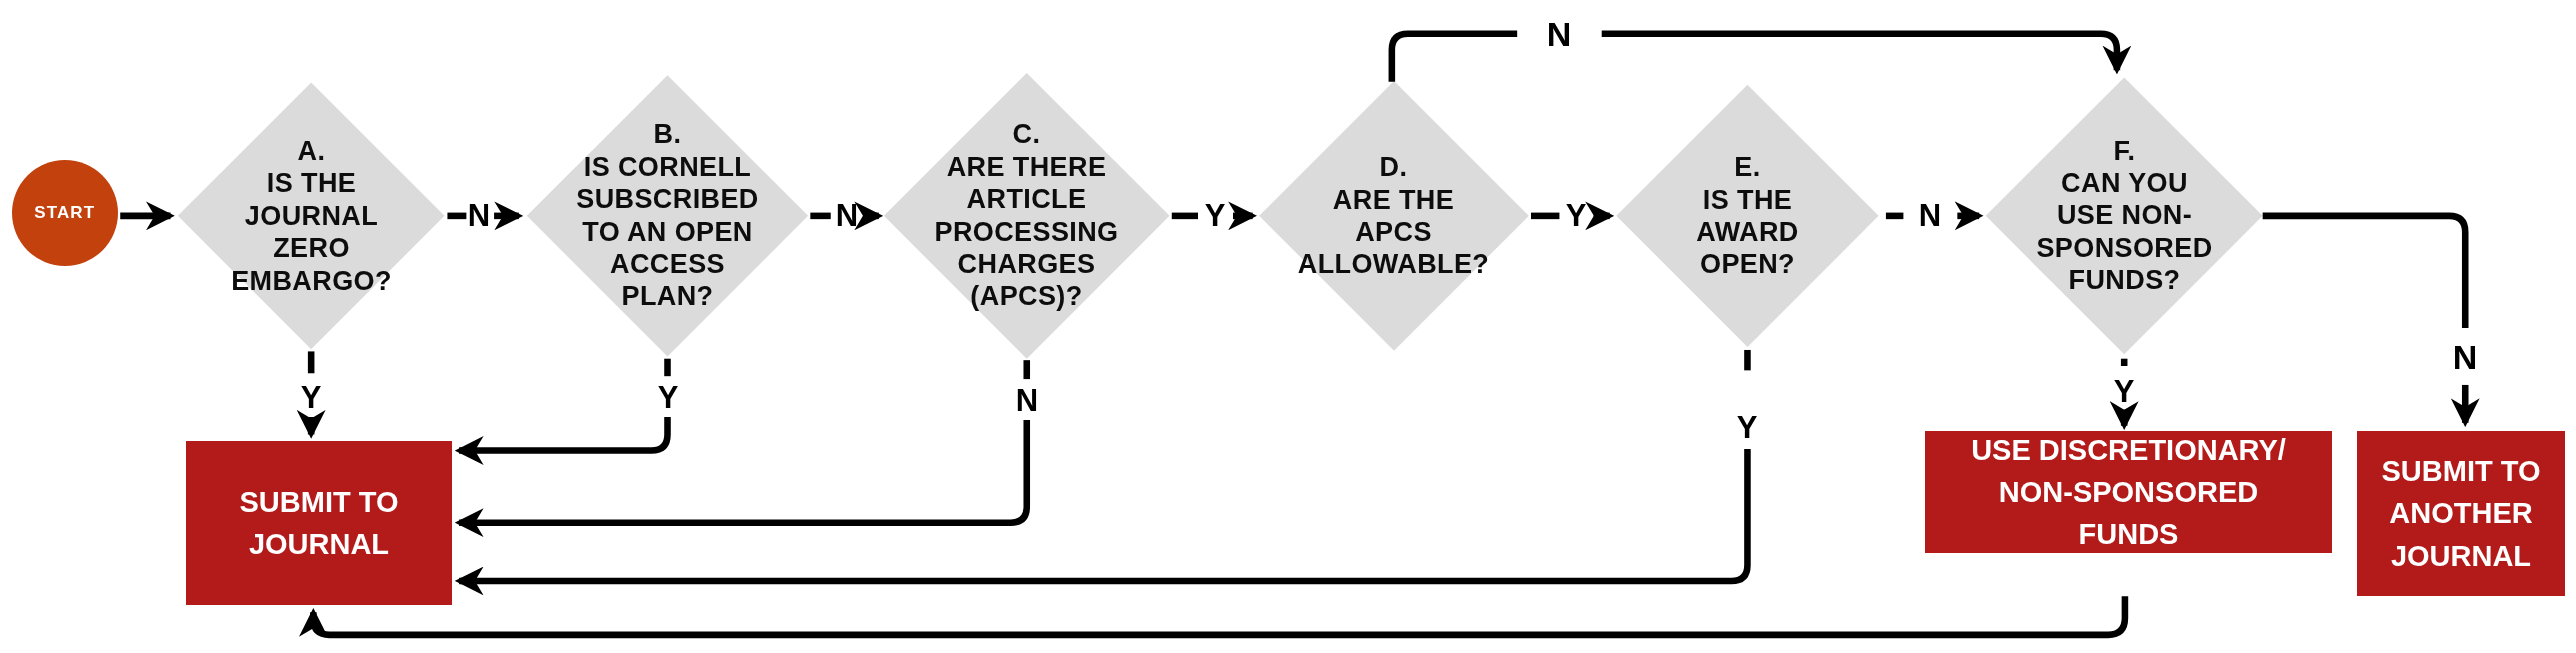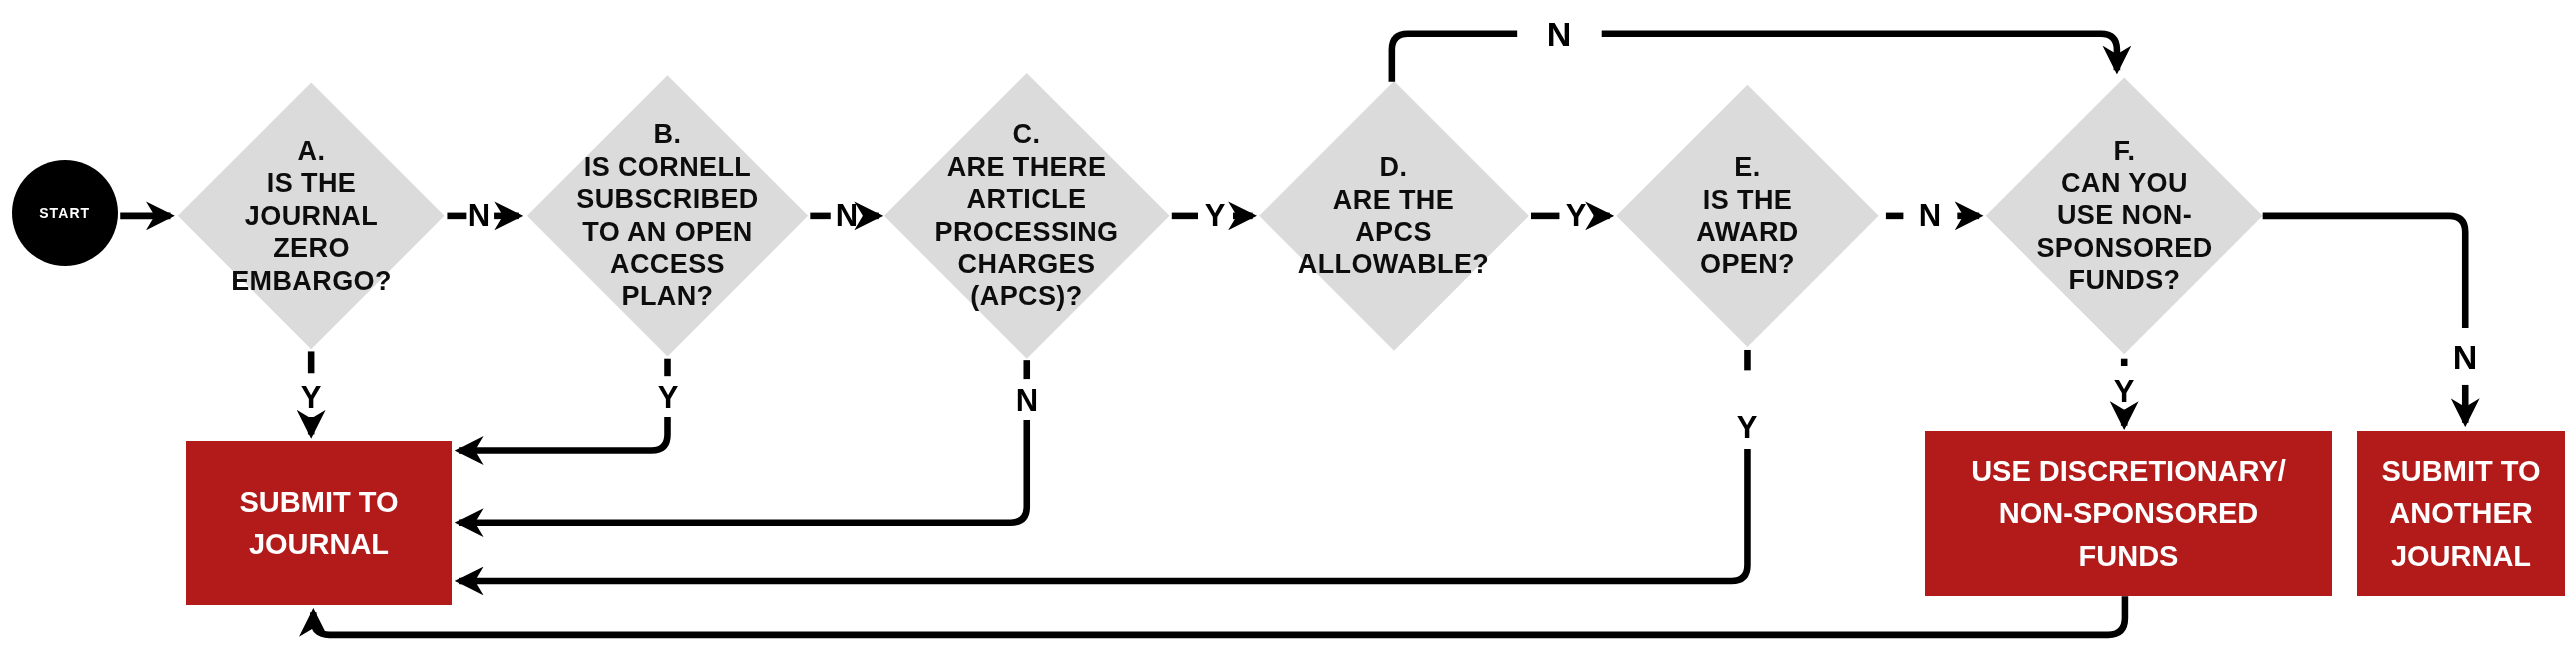--- a/index.html
+++ b/index.html
@@ -46,28 +46,28 @@
     align-items: center;
     justify-content: center;
     text-align: center;
     font-weight: bold;
     font-size: 29px;
     line-height: 1.45;
     white-space: pre-line;
   }
   .circle {
     position: absolute;
-    background: #000000;
+    background: #c2410c;
     border-radius: 50%;
     display: flex;
     align-items: center;
     justify-content: center;
     color: #ffffff;
     font-weight: bold;
-    font-size: 14px;
+    font-size: 17px;
     letter-spacing: 1.1px;
   }
   .elabel {
     position: absolute;
     transform: translate(-50%, -50%);
     font-weight: bold;
     font-size: 31px;
     color: #000000;
     white-space: nowrap;
   }
@@ -165,21 +165,21 @@
   <div class="dtext" style="left:2008px; top:77px; width:233px; height:277px;">F.
 CAN YOU
 USE NON-
 SPONSORED
 FUNDS?</div>
 
   <div class="outcome" style="left:186px; top:441px; width:266px; height:164px;">
     <span>SUBMIT TO
 JOURNAL</span>
   </div>
-  <div class="outcome" style="left:1925px; top:431px; width:407px; height:165px;">
+  <div class="outcome" style="left:1925px; top:431px; width:407px; height:122px;">
     <span>USE DISCRETIONARY/
 NON-SPONSORED
 FUNDS</span>
   </div>
   <div class="outcome" style="left:2357px; top:431px; width:208px; height:165px;">
     <span>SUBMIT TO
 ANOTHER
 JOURNAL</span>
   </div>
 

